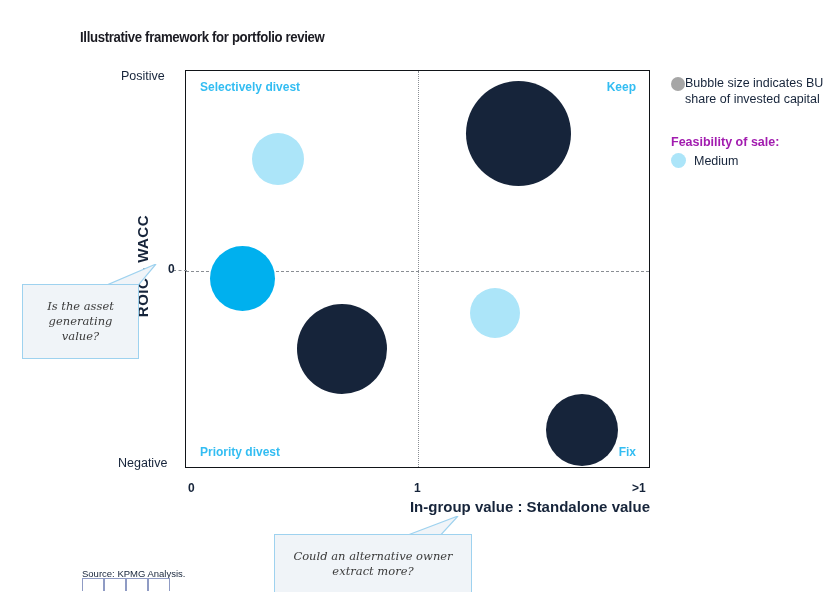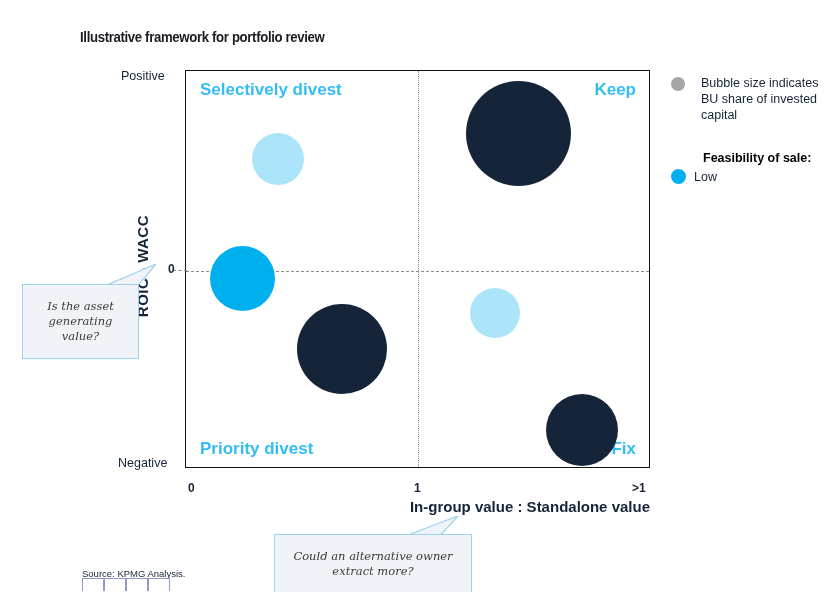--- a/index.html
+++ b/index.html
@@ -63,21 +63,21 @@
     left: 173px;
     top: 270px;
     width: 14px;
     height: 0;
     border-top: 1.3px dashed #8a8e94;
   }
 
   
   .quad-label {
     position: absolute;
-    font-size: 17px;
+    font-size: 12px;
     font-weight: bold;
     color: #33bdf2;
     white-space: nowrap;
   }
   #quad-selectively-divest { left: 14px; top: 9px; }
   #quad-keep { right: 13px; top: 9px; }
   #quad-priority-divest { left: 14px; bottom: 8px; text-align: center; }
   #quad-fix { right: 13px; bottom: 8px; }
 
   
@@ -128,40 +128,39 @@
   
   #legend {
     position: absolute;
     left: 671px;
     top: 75px;
     width: 155px;
   }
   #legend-size-note {
     display: flex;
     align-items: flex-start;
-    gap: 16px;
+    gap: 0;
   }
   #legend-size-note .swatch {
     width: 14px;
     height: 14px;
     border-radius: 50%;
     flex: none;
     margin-top: 2px;
   }
   #legend-size-note .note-text {
     font-size: 12.5px;
     line-height: 16px;
     color: #16243a;
   }
   #legend-feasibility-title {
     margin-top: 28px;
     font-size: 12.5px;
     font-weight: bold;
-    color: #000000;
-    margin-left: 32px;
+    color: #a21caf;
   }
   .legend-row {
     display: flex;
     align-items: center;
     gap: 8px;
     margin-top: 4px;
   }
   .legend-row .swatch {
     width: 15px;
     height: 15px;
@@ -264,22 +263,22 @@
 <div id="x-axis-label">In-group value : Standalone value</div>
 
 <div id="legend">
   <div id="legend-size-note">
     <div class="swatch" style="background:#a6a6a6;"></div>
     <div class="note-text">Bubble size indicates BU share of invested capital</div>
   </div>
   <div id="legend-feasibility-title">Feasibility of sale:</div>
   <div id="legend-items">
       <div class="legend-row">
-        <div class="swatch" style="background: rgb(0, 176, 238);"></div>
-        <div class="legend-label">Low</div>
+        <div class="swatch" style="background: rgb(172, 229, 249);"></div>
+        <div class="legend-label">Medium</div>
       </div>
     </div>
 </div>
 
 <svg class="callout-tail" style="left:100px; top:264px; width:60px; height:26px;" viewBox="0 0 60 26">
   <polygon points="0,24 56,0 36,24" fill="#f0f4f8" stroke="#9ed2ef" stroke-width="1.2"></polygon>
 </svg>
 <div class="callout" id="callout-asset-value">Is the asset generating value?</div>
 
 <svg class="callout-tail" style="left:398px; top:516px; width:62px; height:24px;" viewBox="0 0 62 24">

